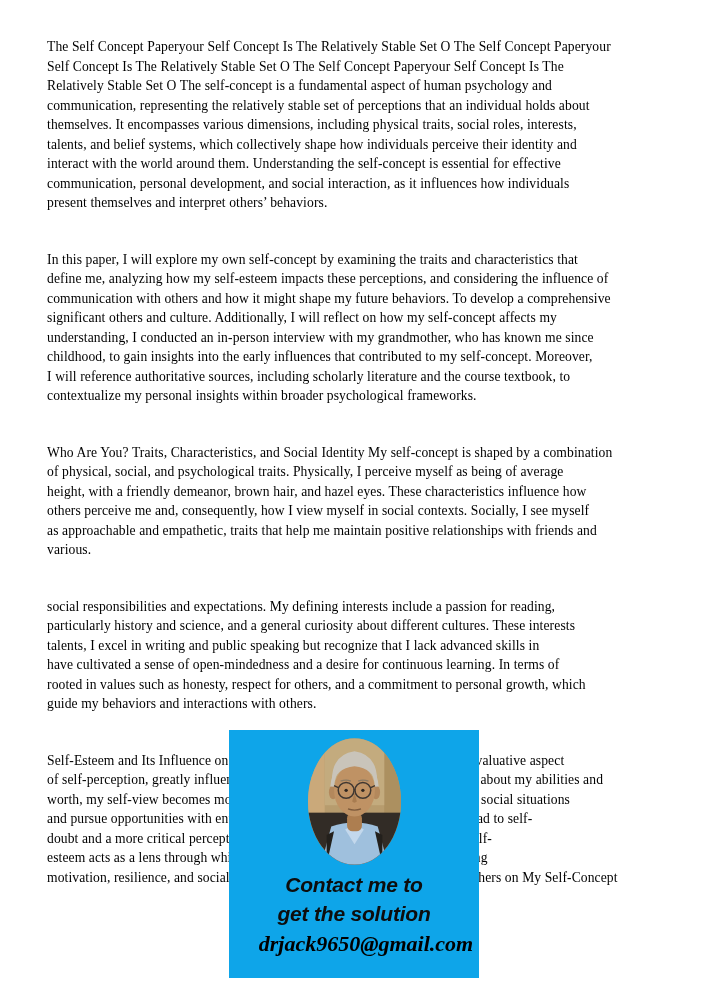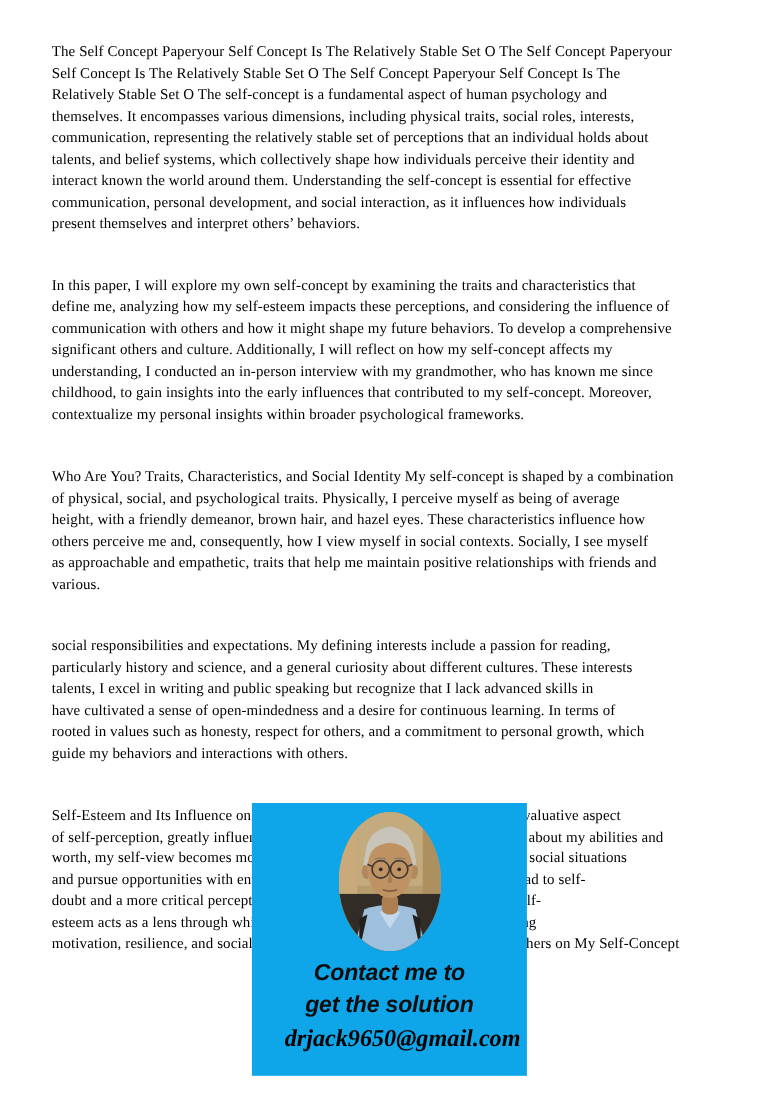--- a/index.html
+++ b/index.html
@@ -57,34 +57,35 @@
 </head>
 <body>
 
 <div class="page" style="background: rgb(255, 255, 255);">
 
   <div class="doc">
       <div class="para">
         <div class="line">The Self Concept Paperyour Self Concept Is The Relatively Stable Set O The Self Concept Paperyour</div>
         <div class="line">Self Concept Is The Relatively Stable Set O The Self Concept Paperyour Self Concept Is The</div>
         <div class="line">Relatively Stable Set O The self-concept is a fundamental aspect of human psychology and</div>
+        <div class="line">communication, representing the relatively stable set of perceptions that an individual holds about</div>
         <div class="line">themselves. It encompasses various dimensions, including physical traits, social roles, interests,</div>
-        <div class="line">communication, representing the relatively stable set of perceptions that an individual holds about</div>
         <div class="line">talents, and belief systems, which collectively shape how individuals perceive their identity and</div>
-        <div class="line">interact known the world around them. Understanding the self-concept is essential for effective</div>
+        <div class="line">interact with the world around them. Understanding the self-concept is essential for effective</div>
         <div class="line">communication, personal development, and social interaction, as it influences how individuals</div>
         <div class="line">present themselves and interpret others’ behaviors.</div>
       </div>
       <div class="para">
         <div class="line">In this paper, I will explore my own self-concept by examining the traits and characteristics that</div>
         <div class="line">define me, analyzing how my self-esteem impacts these perceptions, and considering the influence of</div>
         <div class="line">communication with others and how it might shape my future behaviors. To develop a comprehensive</div>
         <div class="line">significant others and culture. Additionally, I will reflect on how my self-concept affects my</div>
         <div class="line">understanding, I conducted an in-person interview with my grandmother, who has known me since</div>
         <div class="line">childhood, to gain insights into the early influences that contributed to my self-concept. Moreover,</div>
+        <div class="line">I will reference authoritative sources, including scholarly literature and the course textbook, to</div>
         <div class="line">contextualize my personal insights within broader psychological frameworks.</div>
       </div>
       <div class="para">
         <div class="line">Who Are You? Traits, Characteristics, and Social Identity My self-concept is shaped by a combination</div>
         <div class="line">of physical, social, and psychological traits. Physically, I perceive myself as being of average</div>
         <div class="line">height, with a friendly demeanor, brown hair, and hazel eyes. These characteristics influence how</div>
         <div class="line">others perceive me and, consequently, how I view myself in social contexts. Socially, I see myself</div>
         <div class="line">as approachable and empathetic, traits that help me maintain positive relationships with friends and</div>
         <div class="line">various.</div>
       </div>

